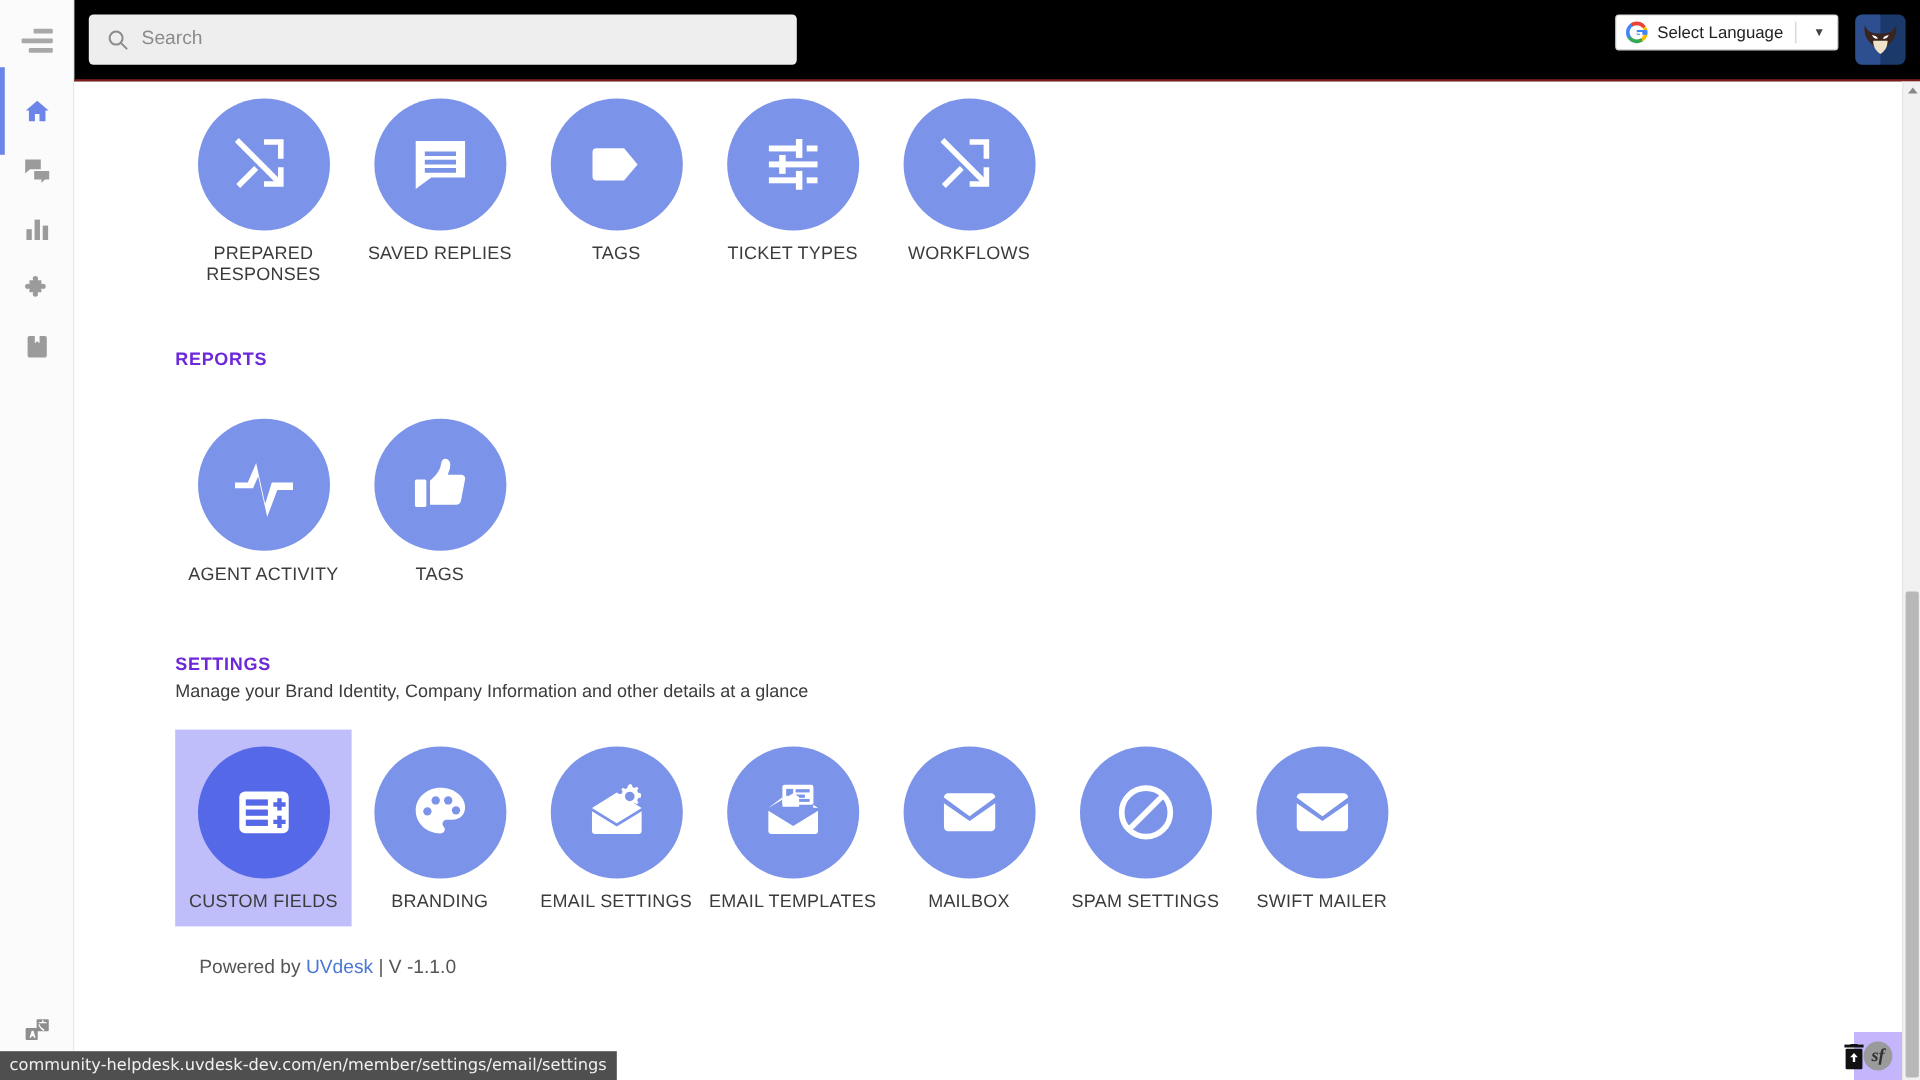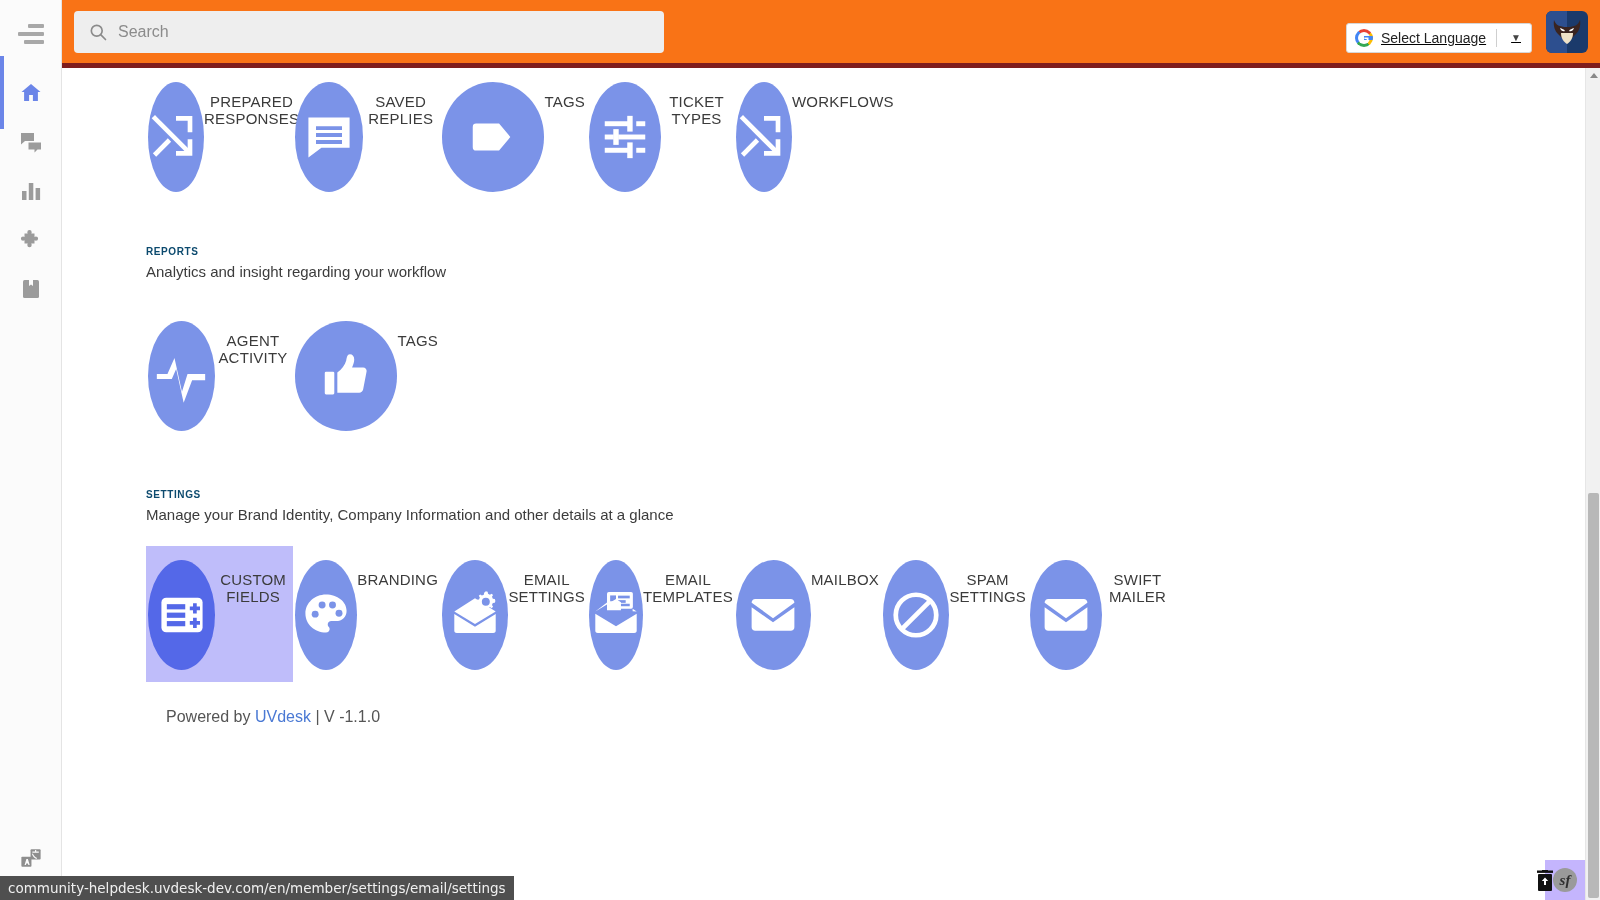--- a/index.html
+++ b/index.html
@@ -35,35 +35,35 @@
   }
   .rail-item.active::before{
     content:""; position:absolute; left:0; top:-12px; bottom:-12px; width:4px; background:#6b85e8;
   }
   .rail-item svg { display:block; }
   .rail-bottom { margin-top:auto; margin-bottom:18px; }
 
   
   .topbar {
     position: absolute; left: 62px; top: 0; width: 1538px; height: 68px;
-    background: #f97316; border-bottom: 5px solid #7f1d1d;
+    background: #000000; border-bottom: 2px solid #7f1d1d;
     display:flex; align-items:center;
   }
   .search-wrap {
     position:relative; margin-left: 12px; width: 590px; height: 42px;
   }
   .search-box {
     width:100%; height:42px; background:#eeeeee; border:none; border-radius:4px;
     padding-left: 44px; font-size: 16px; color:#555;
     font-family:"Liberation Sans", sans-serif;
   }
   .search-box::placeholder{ color:#8b8b8b; }
   .search-icon{ position:absolute; left:14px; top:11px; }
 
-  .topbar-right { margin-left:auto; display:flex; align-items:flex-end; gap:14px; padding-right:12px;text-decoration:underline;}
+  .topbar-right { margin-left:auto; display:flex; align-items:flex-start; gap:14px; padding-right:12px;}
   .lang-select {
     display:flex; align-items:center; gap:8px;
     border:1px solid #d6d6d6; background:#fff; border-radius:3px;
     height:30px; padding:0 6px 0 8px; font-size:14px; color:#222; cursor:pointer;
   }
   .lang-sep { width:1px; height:18px; background:#cfcfcf; margin:0 2px;}
   .lang-caret{ font-size:10px; color:#444; padding:0 4px;}
   .g-logo { width:18px; height:18px; border-radius:50%; position:relative; overflow:hidden;
             background:conic-gradient(from -35deg, #ea4335 0 25%, #fbbc05 25% 50%, #34a853 50% 75%, #4285f4 75% 100%); }
   .g-logo::after{ content:"G"; position:absolute; inset:0; display:flex; align-items:center; justify-content:center;
@@ -80,29 +80,29 @@
 
   
   .main {
     position:absolute; left:62px; top:68px; width:1538px; height:832px;
     background:#fff; overflow:hidden;
   }
   .content { padding: 0 0 0 20px; }
 
   .section-head { padding-left: 64px; }
   .section-title {
-    font-size: 10px; letter-spacing: .6px; color:#0c4a6e; font-weight:bold;
+    font-size: 15px; letter-spacing: .6px; color:#6d28d9; font-weight:bold;
     margin-bottom: 6px;
   }
   .section-sub { font-size: 15px; color:#3c3c3c; }
 
   .tiles { display:flex; flex-wrap:wrap; padding-left: 64px; }
   .tile {
     width: 147px; padding: 14px 2px 12px;
-    display:flex; flex-direction:row; align-items:flex-start;
+    display:flex; flex-direction:column; align-items:center;
     text-decoration:none; cursor:pointer;
   }
   .tile.highlight { background:#bfbdfa; }
   .circle {
     width: 110px; height:110px; border-radius:50%; background:#7b93e8;
     display:flex; align-items:center; justify-content:center;
   }
   .tile.highlight .circle{ background:#5468e8; }
   .tile-label {
     margin-top: 11px; text-align:center; font-size:15px; color:#3b3b3b;
@@ -294,21 +294,20 @@
               <path d="M18 14v5h-5"></path>
                 <path d="M3.5 19 8.5 14"></path>
             </svg>
           </span>
           <span class="tile-label">WORKFLOWS</span>
         </a>
       </div>
 
       <div class="section-head" style="margin-top:42px;">
         <div class="section-title">REPORTS</div>
-        <div class="section-sub">Analytics and insight regarding your workflow</div>
       </div>
       <div class="tiles" style="margin-top:27px;">
         <a class="tile">
           <span class="circle">
             <svg width="58" height="58" viewBox="0 0 24 24" fill="#fff">
               <path d="M2 11.2h4.4L9.3 4.5l3.1 14 2.3-7.3H22v2.6h-5.4l-3.5 9.3-3.1-14-1.8 4.1H2z"></path>
             </svg>
           </span>
           <span class="tile-label">AGENT ACTIVITY</span>
         </a>

